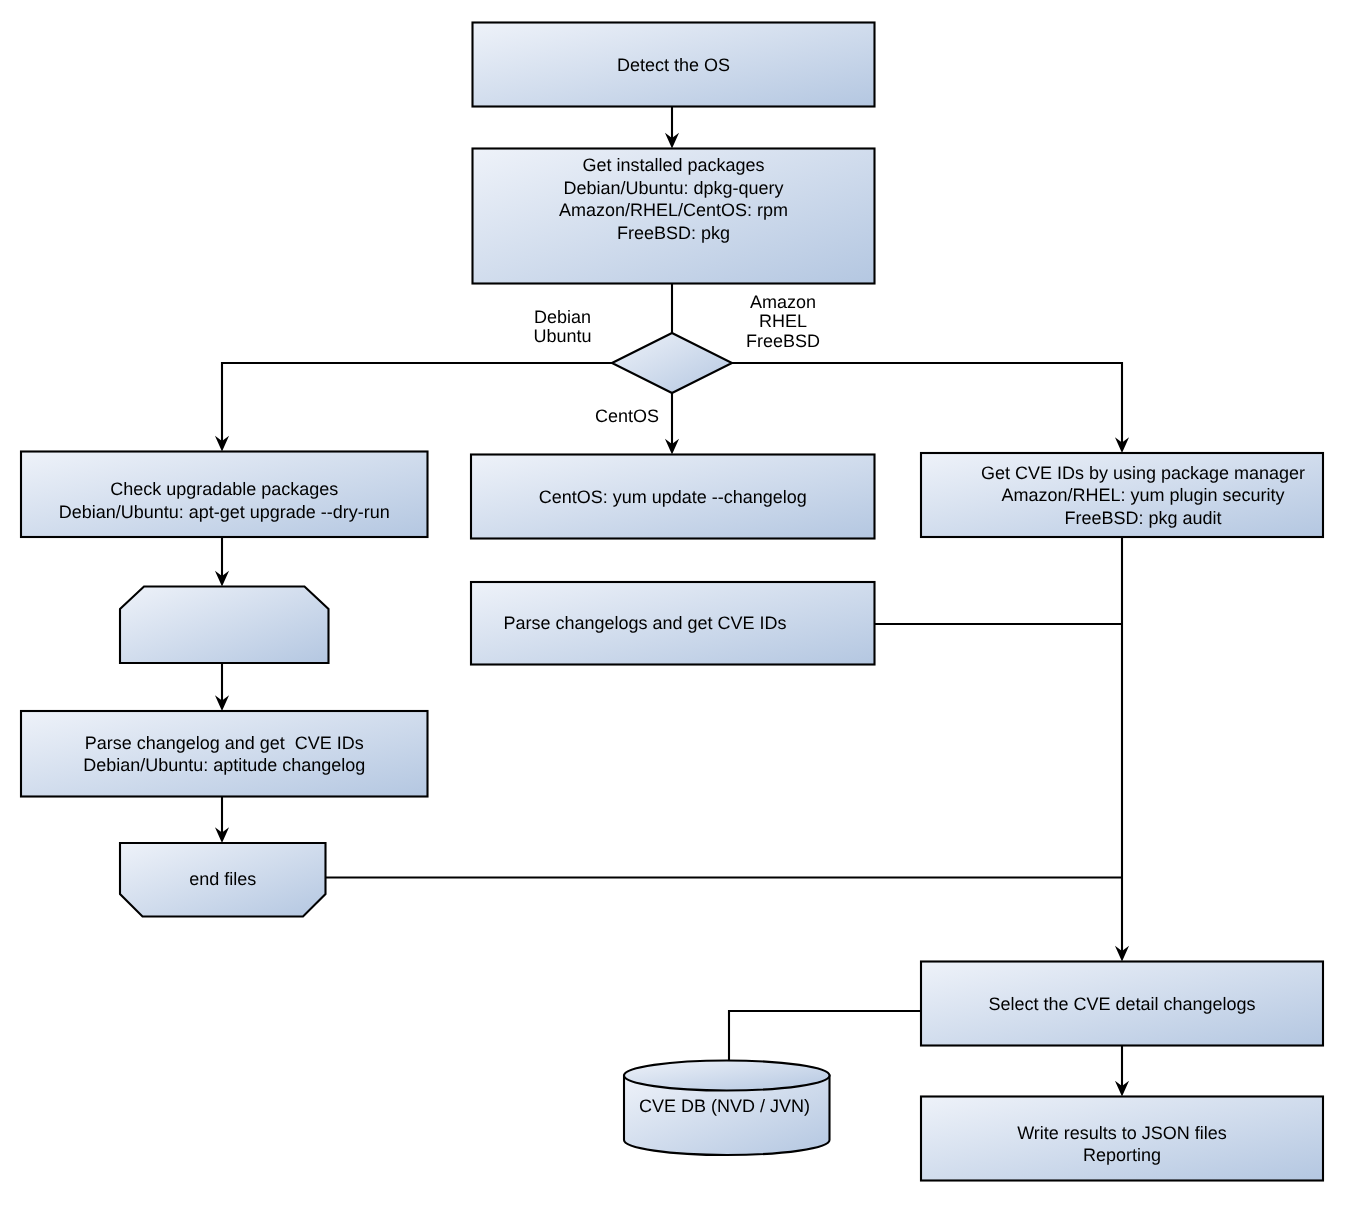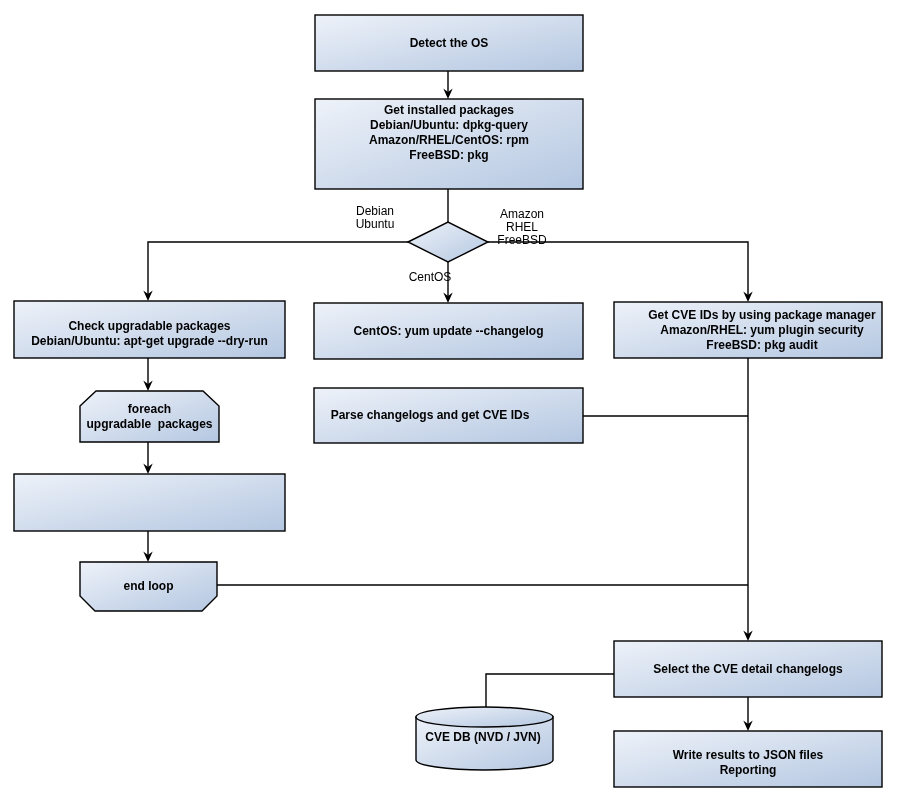--- a/index.html
+++ b/index.html
@@ -12,21 +12,20 @@
     overflow:hidden;
   }
   #wires{position:absolute;left:0;top:0;width:898px;height:803px;}
   .node-text{
     position:absolute;
     display:flex;flex-direction:column;
     align-items:center;justify-content:center;
     text-align:center;
     font-size:12px;line-height:15px;
     pointer-events:none;
-    font-weight:bold;
   }
   .tline{white-space:pre;}
   .edge-label{
     position:absolute;
     display:flex;flex-direction:column;
     align-items:center;justify-content:flex-start;
     text-align:center;
     font-size:12px;line-height:13px;
     pointer-events:none;
   }
@@ -100,43 +99,43 @@
     <div class="tline">Debian/Ubuntu: dpkg-query</div>
     <div class="tline">Amazon/RHEL/CentOS: rpm</div>
     <div class="tline">FreeBSD: pkg</div>
   </div>
 
   <div class="edge-label" style="left:335px;top:205px;width:80px">
     <div class="tline">Debian</div>
     <div class="tline">Ubuntu</div>
   </div>
 
-  <div class="edge-label" style="left:482px;top:208px;width:80px">
+  <div class="edge-label" style="left:482px;top:195px;width:80px">
     <div class="tline">Amazon</div>
     <div class="tline">RHEL</div>
     <div class="tline">FreeBSD</div>
   </div>
 
-  <div class="edge-label" style="left:390px;top:271px;width:80px">
+  <div class="edge-label" style="left:378px;top:271px;width:80px">
     <div class="tline">CentOS</div>
   </div>
 
   <div class="node-text" style="left:14px;top:301px;width:271px;height:66px">
     <div class="tline">Check upgradable packages</div>
     <div class="tline">Debian/Ubuntu: apt-get upgrade --dry-run</div>
   </div>
 
-  <div class="node-text" style="left:80px;top:391px;width:139px;height:51px">
-    <div class="tline">foreach</div>
-    <div class="tline">upgradable  packages</div>
+
+  <div class="node-text" style="left:14px;top:474px;width:271px;height:57px">
+    <div class="tline">Parse changelog and get  CVE IDs</div>
+    <div class="tline">Debian/Ubuntu: aptitude changelog</div>
   </div>
 
-
   <div class="node-text" style="left:80px;top:562px;width:137px;height:49px">
-    <div class="tline">end loop</div>
+    <div class="tline">end files</div>
   </div>
 
   <div class="node-text" style="left:314px;top:303px;width:269px;height:56px">
     <div class="tline">CentOS: yum update --changelog</div>
   </div>
 
   <div class="node-text" style="left:314px;top:388px;width:232px;height:55px">
     <div class="tline">Parse changelogs and get CVE IDs</div>
   </div>
 

